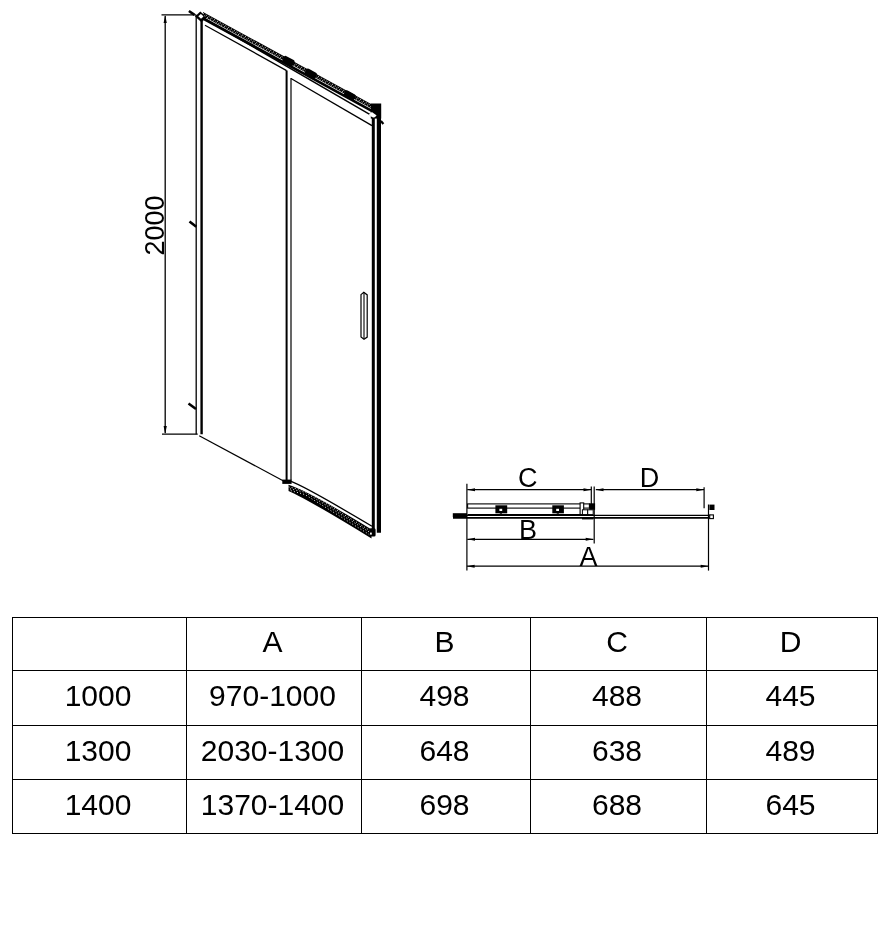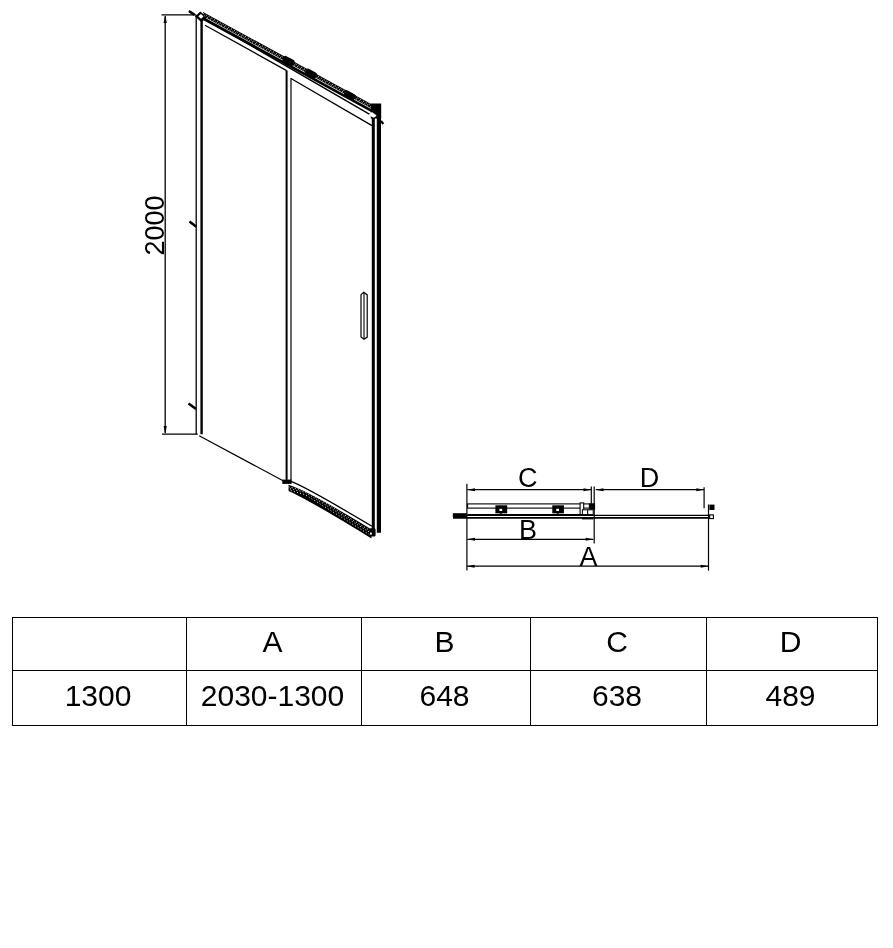--- a/index.html
+++ b/index.html
@@ -136,21 +136,35 @@
       </colgroup>
 <tbody>
         <tr>
           <td></td>
           <td>A</td>
           <td>B</td>
           <td>C</td>
           <td>D</td>
         </tr>
 <tr>
+          <td>1000</td>
+          <td>970-1000</td>
+          <td>498</td>
+          <td>488</td>
+          <td>445</td>
+        </tr>
+<tr>
           <td>1300</td>
           <td>2030-1300</td>
           <td>648</td>
           <td>638</td>
           <td>489</td>
         </tr>
+<tr>
+          <td>1400</td>
+          <td>1370-1400</td>
+          <td>698</td>
+          <td>688</td>
+          <td>645</td>
+        </tr>
 </tbody>
     </table>
 </div>
 
 </body></html>

